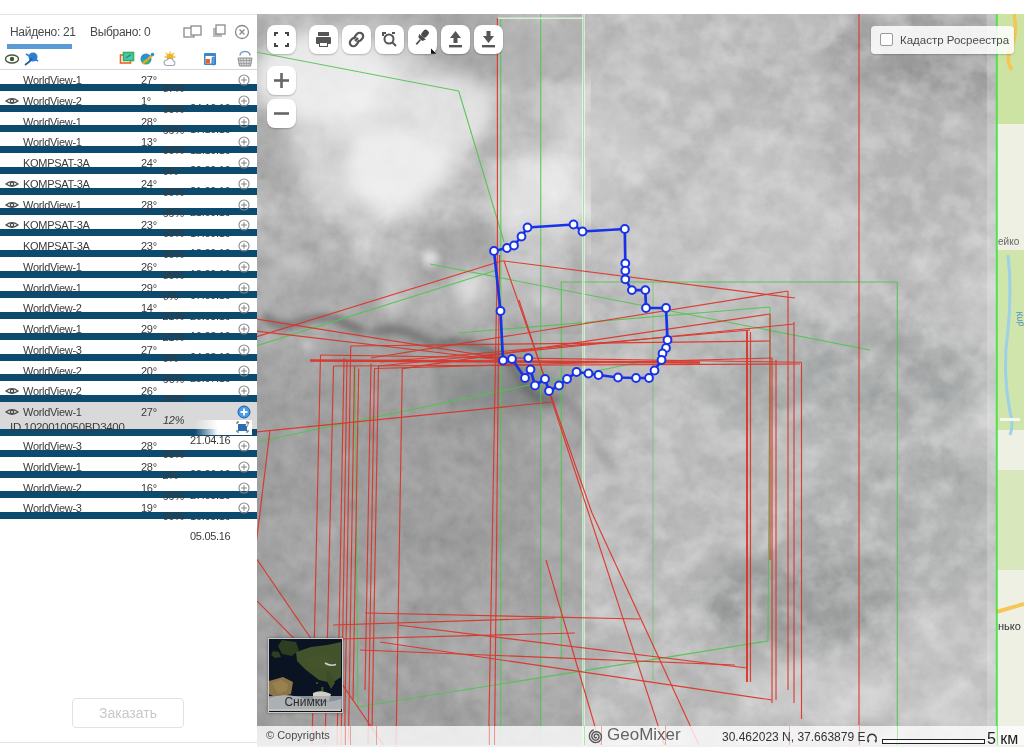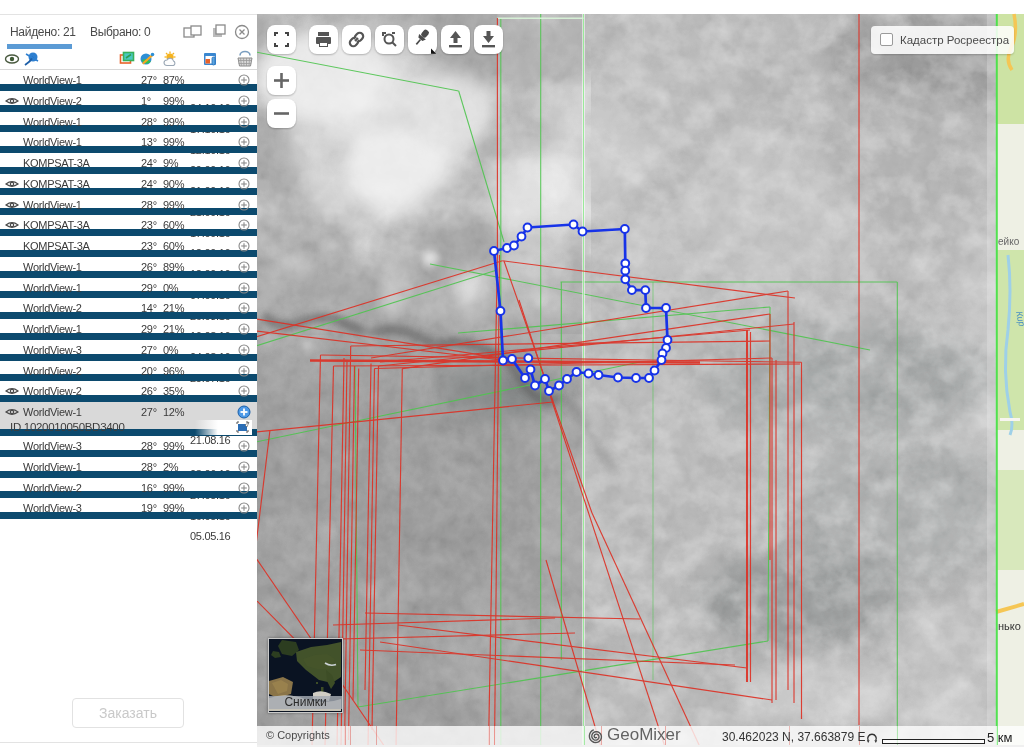--- a/index.html
+++ b/index.html
@@ -25,34 +25,34 @@
 text-align:center;font-size:12px;color:#2b2b2b;line-height:13px;}
 
 #bbar{position:absolute;left:0;top:726px;width:767px;height:19px;background:rgba(255,255,255,0.78);}
 #bstrip{position:absolute;left:0;top:745px;width:767px;height:2px;background:#f0f0f0;}
 #bbar i{position:absolute;top:0;width:1px;height:19px;}
 #bbar .cr{position:absolute;left:9px;top:3px;font-size:11px;color:#4a4a4a;}
 #gmx{position:absolute;left:329px;top:0px;height:19px;color:#636363;font-size:17px;}
 #gmx span{position:absolute;left:21px;top:-1px;}
 #coords{position:absolute;left:465px;top:4px;font-size:12px;color:#333;}
 #sbar{position:absolute;left:625px;top:13px;width:103px;height:5px;border:1px solid #222;background:rgba(255,255,255,0.6);}
-#skm{position:absolute;left:730px;top:4px;font-size:13px;color:#222;}
+#skm{position:absolute;left:730px;top:4px;font-size:16px;color:#222;}
 #rot{position:absolute;left:609px;top:4px;}
 
 #panel{position:absolute;left:0;top:0;width:257px;height:747px;background:#fff;color:#3c3c3c;}
 #panel .topline{position:absolute;left:0;top:14px;width:257px;height:1px;background:#e3e3e3;}
 #found{position:absolute;left:10px;top:25px;font-size:12px;color:#4a4a4a;letter-spacing:-0.3px;}
 #chosen{position:absolute;left:90px;top:25px;font-size:12px;color:#4a4a4a;letter-spacing:-0.3px;}
 #bluebar{position:absolute;left:7px;top:44px;width:65px;height:5px;background:#5b9bd5;}
 #hdricons{position:absolute;left:0;top:49px;width:257px;height:21px;border-bottom:1px solid #d8d8d8;}
 #rows{position:absolute;left:0;top:70px;width:257px;}
 .row{position:relative;width:257px;height:20.75px;border-bottom:7px solid #0c4a6e;font-size:11px;color:#3a3a3a;letter-spacing:-0.3px;}
 .row .nm{position:absolute;left:23px;top:4px;}
 .row .an{position:absolute;left:141px;top:4px;}
-.row .pc{position:absolute;left:163px;top:4px;width:24px;}
+.row .pc{position:absolute;left:163px;top:12px;width:24px;font-style:italic;}
 .row .dt{position:absolute;left:190px;top:4px;margin-top:28px;}
 .row .ey{position:absolute;left:5px;top:5px;}
 .row .pl{position:absolute;left:238px;top:4px;}
 .selrow{height:34px !important;background:#d9d9d9;}
 .selrow .id2{position:absolute;left:10px;top:19px;font-size:11.5px;color:#3c3c3c;}
 #zakaz{position:absolute;left:72px;top:698px;width:112px;height:30px;border:1px solid #e2e2e2;border-radius:4px;
 background:#fff;color:#c9c9c9;font-size:14px;text-align:center;line-height:28px;}
 #panel .botline{position:absolute;left:0;top:742px;width:257px;height:1px;background:#e3e3e3;}
 </style>
 </head>
@@ -750,21 +750,21 @@
           </svg>
         </div>
         <div class="row selrow">
           <svg class="ey" width="14" height="10" viewBox="0 0 14 10">
             <path d="M1,5 Q7,0.4 13,5 Q7,9.6 1,5 Z" fill="none" stroke="#4a4a4a" stroke-width="1.2"></path>
             <circle cx="7" cy="5" r="1.7" fill="none" stroke="#4a4a4a" stroke-width="1.2"></circle>
           </svg>
           <span class="nm">WorldView-1</span>
           <span class="an">27°</span>
           <span class="pc">12%</span>
-          <span class="dt">21.08.16</span>
+          <span class="dt">21.04.16</span>
 <svg class="pl" style="left:237px;top:3px" width="14" height="14" viewBox="0 0 14 14">
             <circle cx="7" cy="7" r="6" fill="#4d9ae8" stroke="#1a5fa8" stroke-width="1"></circle>
             <line x1="7" y1="3.5" x2="7" y2="10.5" stroke="#fff" stroke-width="1.8"></line>
             <line x1="3.5" y1="7" x2="10.5" y2="7" stroke="#fff" stroke-width="1.8"></line>
           </svg>
 <span class="id2">ID 1020010050BD3400</span>
 <div style="position:absolute;left:195px;top:18px;width:57px;height:15px;background:linear-gradient(90deg,rgba(255,255,255,0),#fff 40%)"></div>
 <svg style="position:absolute;left:236px;top:19px" width="14" height="13" viewBox="0 0 14 13">
             <rect x="2" y="3" width="9" height="7" fill="#2a6db5"></rect>
             <g stroke="#555" stroke-width="1" fill="none">

